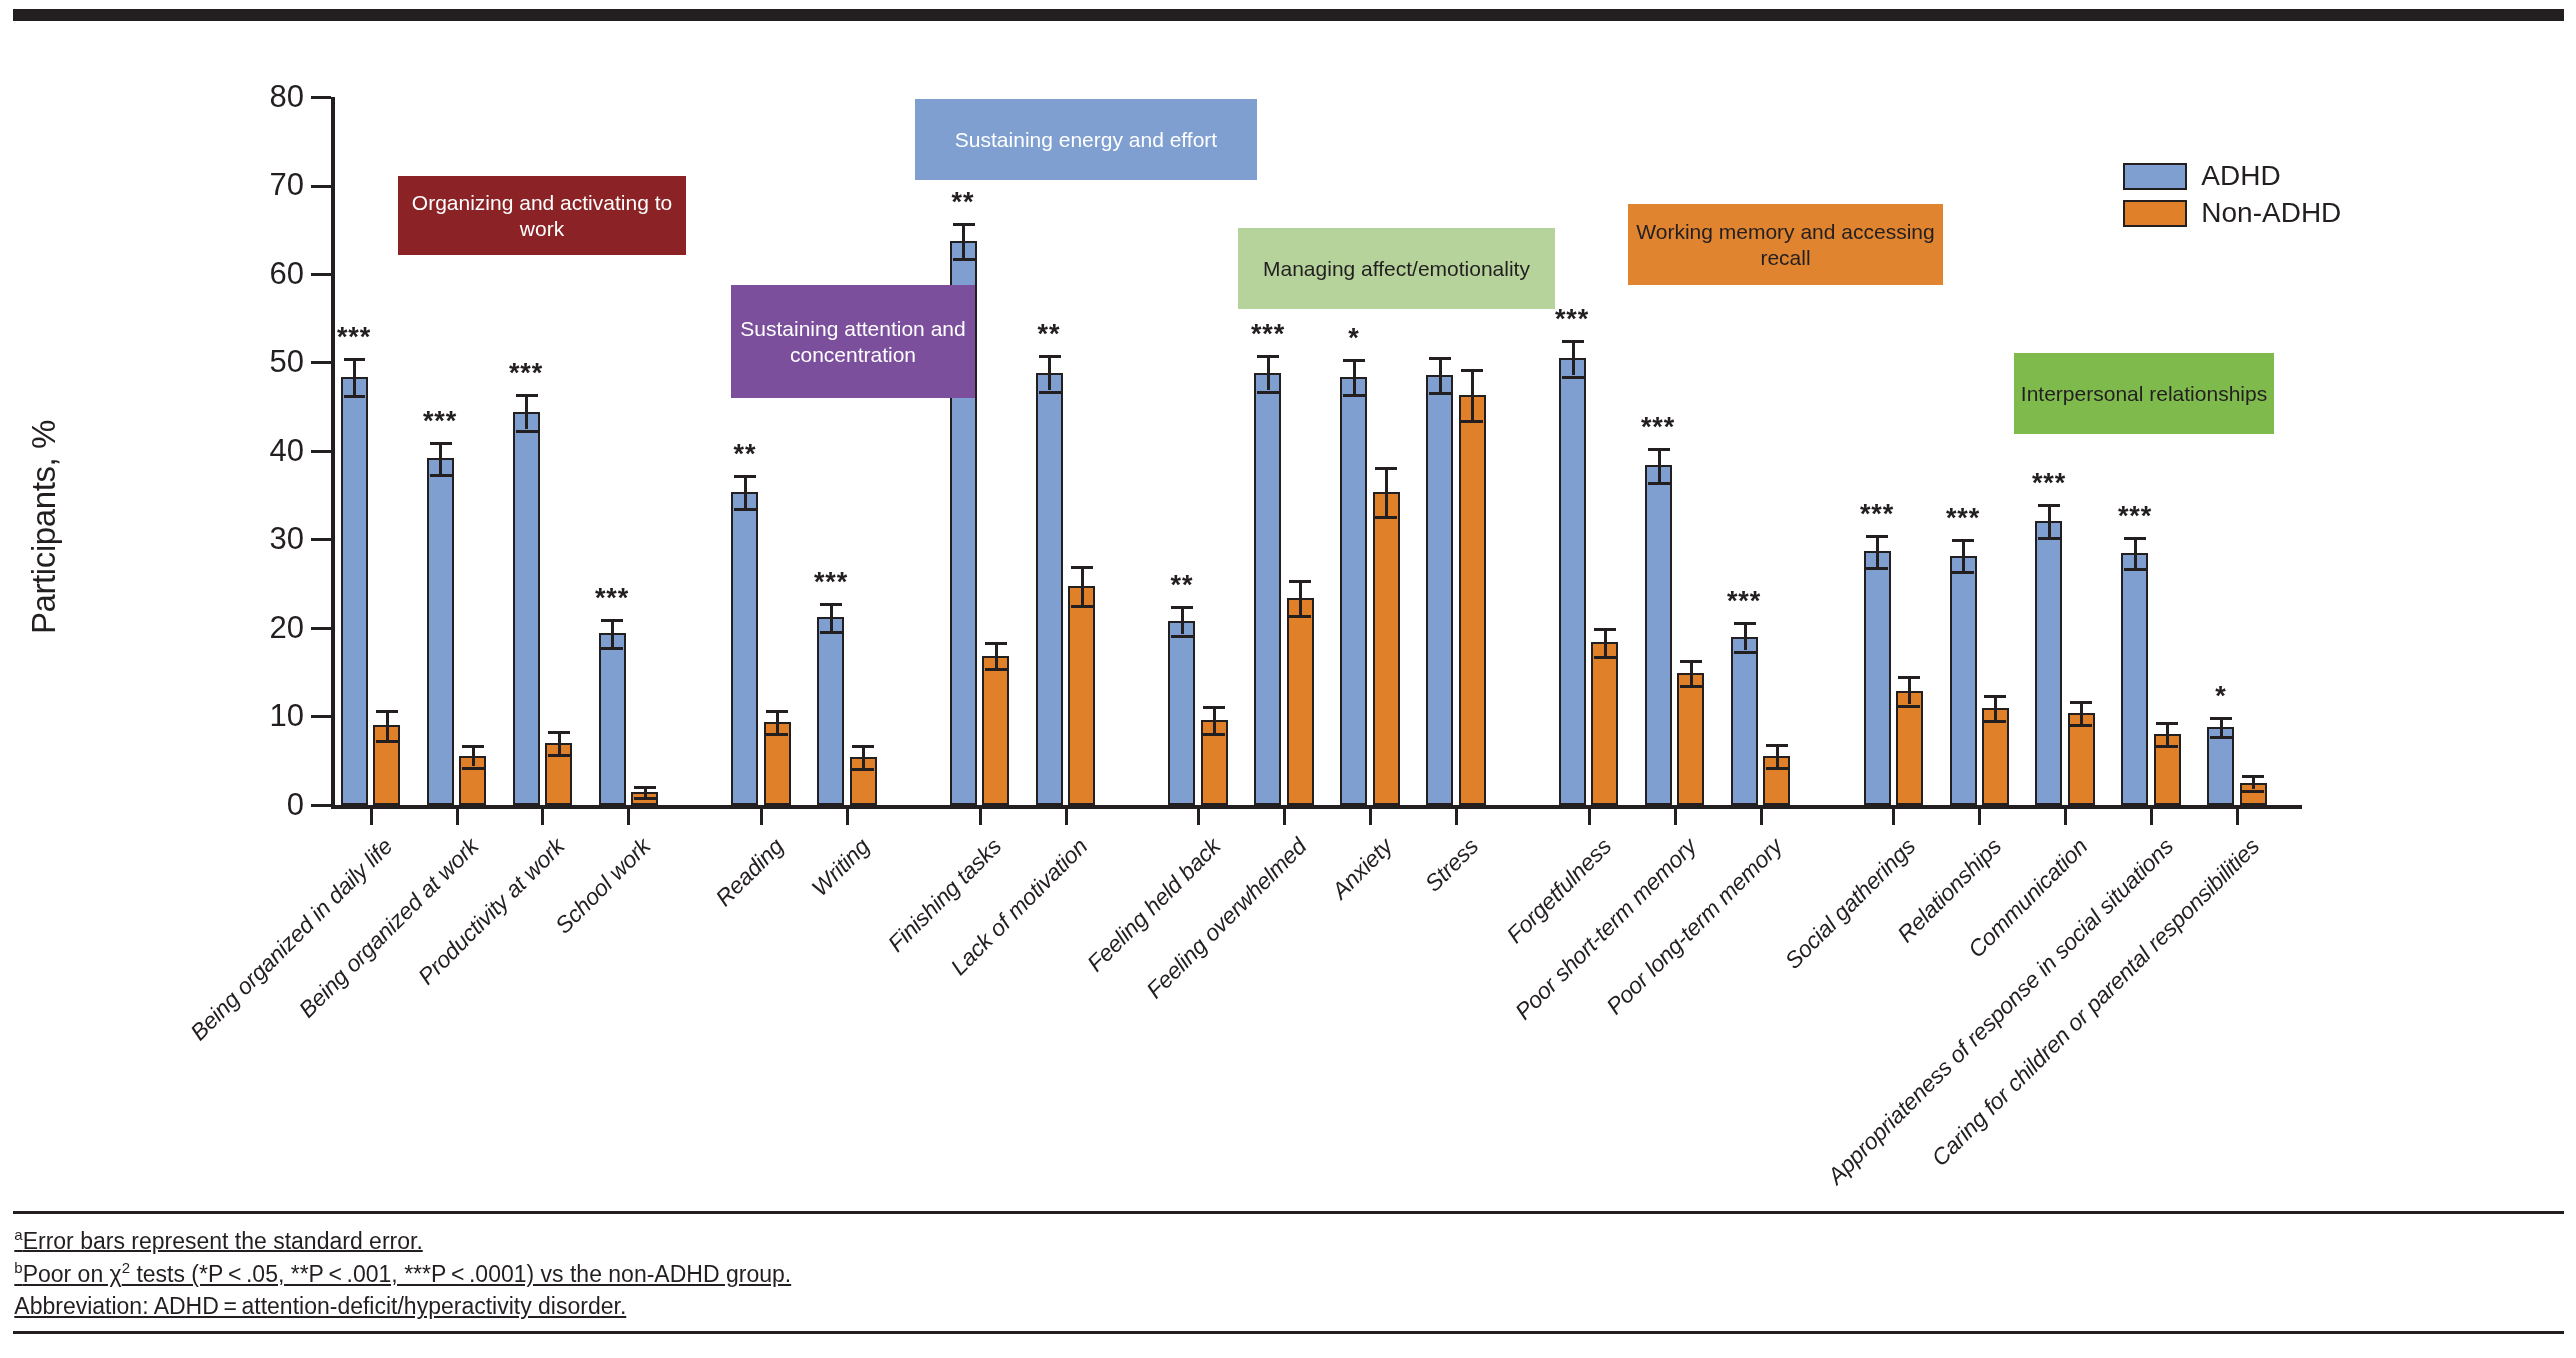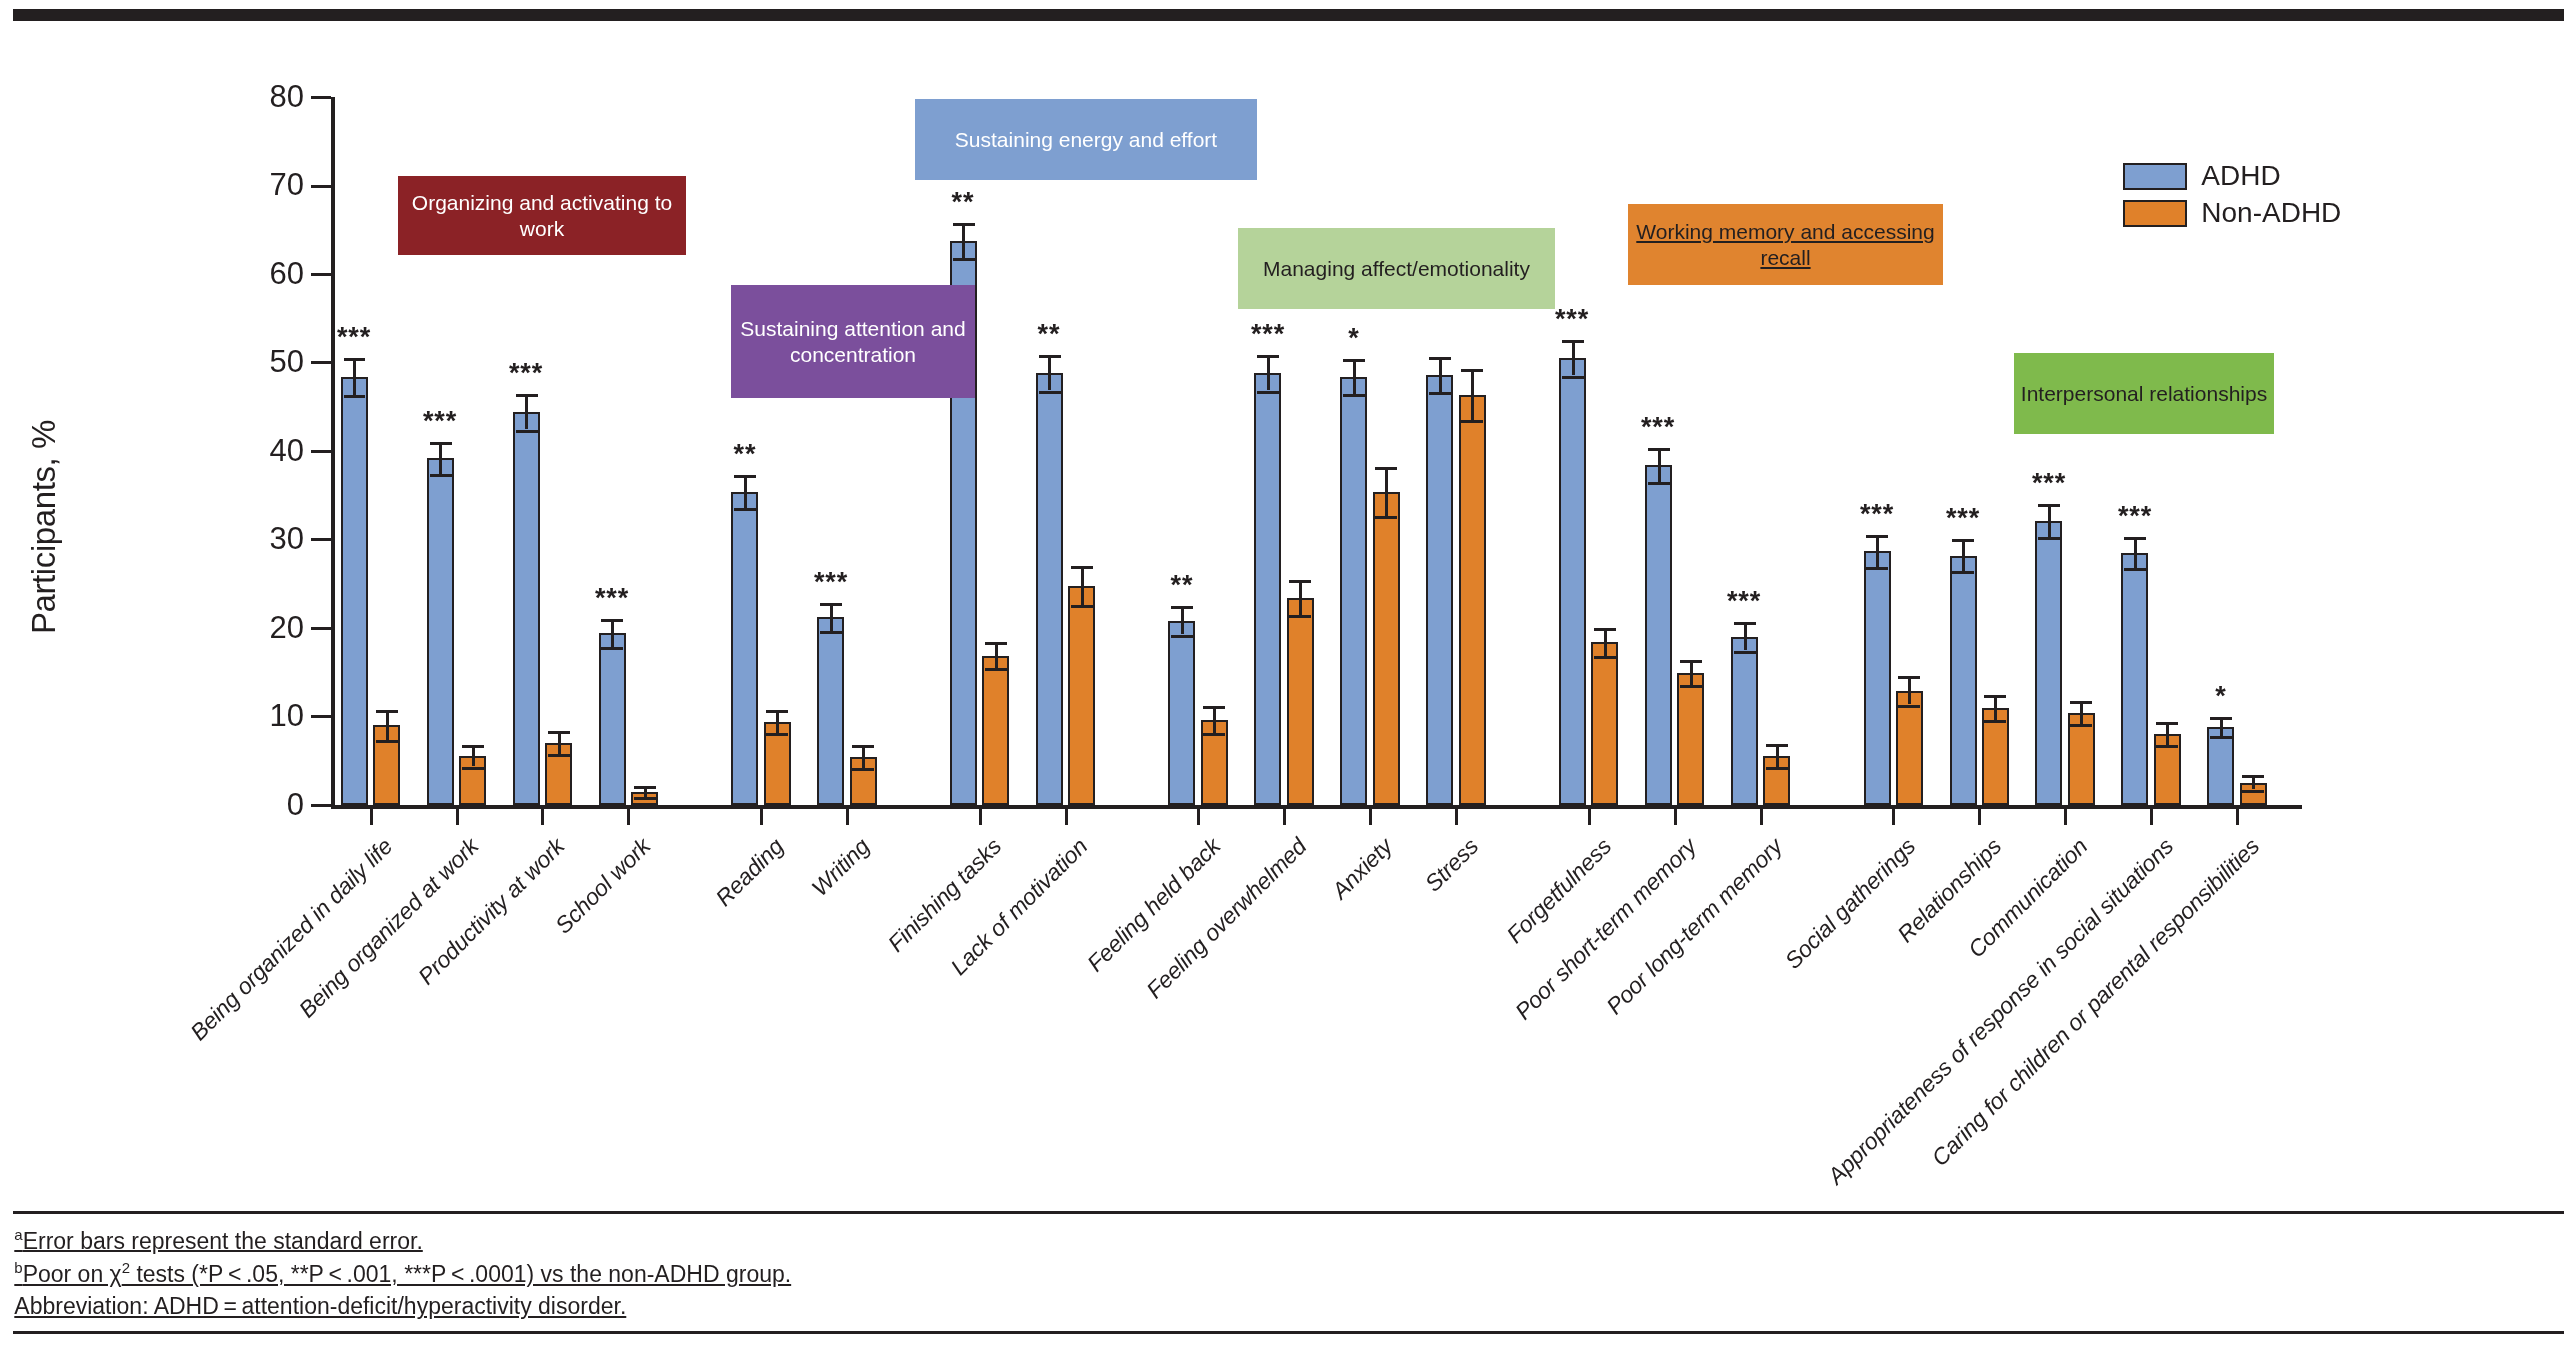--- a/index.html
+++ b/index.html
@@ -355,21 +355,21 @@
         <div class="xcat" style="left: 1829px;">Appropriateness of response in social situations</div>
         <div class="xcat" style="left: 1915px;">Caring for children or parental responsibilities</div>
       </div>
   </div>
 
   <div id="catboxes-layer">
       <div class="catbox light" style="left: 398px; top: 97px; width: 288px; height: 79px; background: rgb(139, 34, 38); color: rgb(255, 255, 255); display: flex; align-items: center; justify-content: center;">Organizing and activating to work</div>
       <div class="catbox light" style="left: 731px; top: 206px; width: 244px; height: 113px; background: rgb(123, 79, 156); color: rgb(255, 255, 255); display: flex; align-items: center; justify-content: center;">Sustaining attention and concentration</div>
       <div class="catbox light" style="left: 915px; top: 20px; width: 342px; height: 81px; background: rgb(126, 159, 208); color: rgb(255, 255, 255); display: flex; align-items: center; justify-content: center;">Sustaining energy and effort</div>
       <div class="catbox dark" style="left: 1238px; top: 149px; width: 317px; height: 81px; background: rgb(181, 211, 154); color: rgb(35, 31, 32); display: flex; align-items: center; justify-content: center;">Managing affect/emotionality</div>
-      <div class="catbox dark" style="left: 1628px; top: 125px; width: 315px; height: 81px; background: rgb(224, 132, 47); color: rgb(35, 31, 32); display: flex; align-items: center; justify-content: center; text-decoration: underline;">Working memory and accessing recall</div>
+      <div class="catbox dark" style="left: 1628px; top: 125px; width: 315px; height: 81px; background: rgb(224, 132, 47); color: rgb(35, 31, 32); display: flex; align-items: center; justify-content: center;">Working memory and accessing recall</div>
       <div class="catbox dark" style="left: 2014px; top: 274px; width: 260px; height: 81px; background: rgb(127, 186, 76); color: rgb(35, 31, 32); display: flex; align-items: center; justify-content: center;">Interpersonal relationships</div>
     </div>
 </div>
 
 <div id="fig-footer">
   <div class="rule-thin"></div>
   <div id="foot-text">
     <div><sup>a</sup><span>Error bars represent the standard error.</span></div>
     <div><sup>b</sup><span>Poor on χ</span><sup>2</sup><span> tests (*P &lt; .05, **P &lt; .001, ***P &lt; .0001) vs the non-ADHD group.</span></div>
     <div>Abbreviation: ADHD = attention-deficit/hyperactivity disorder.</div>

